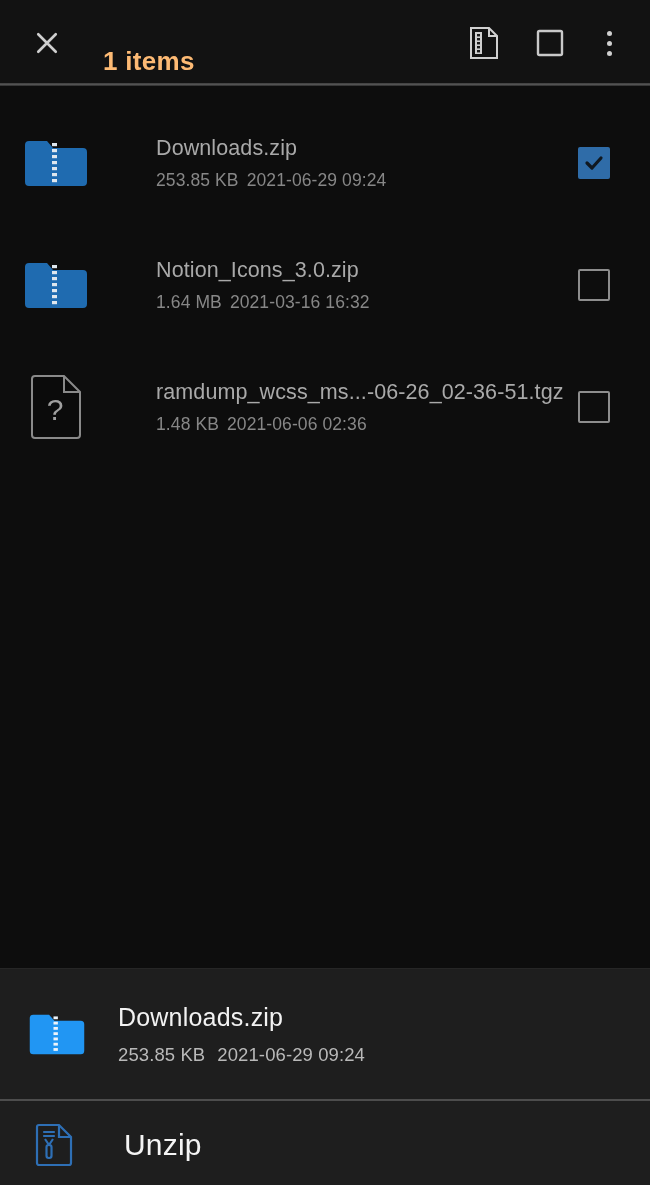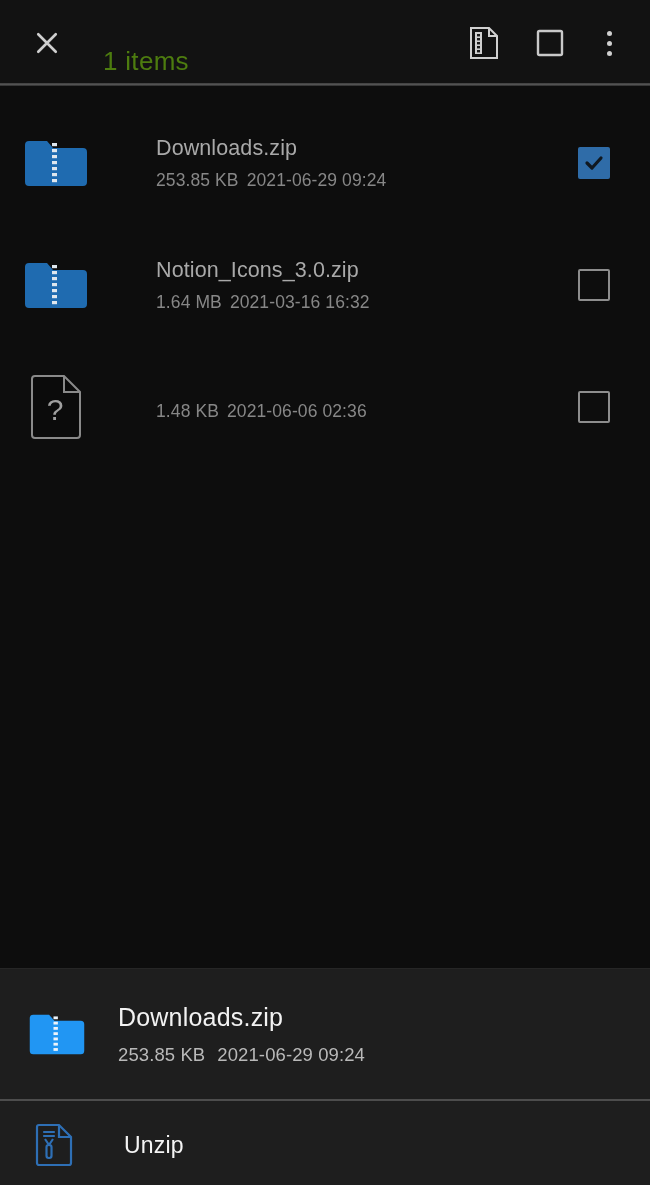--- a/index.html
+++ b/index.html
@@ -41,22 +41,22 @@
     background: linear-gradient(to bottom, #3a3a3a 0%, #565656 45%, #2a2a2a 100%);
   }
   .tb-close {
     width: 46px; height: 46px;
     display: flex; align-items: center; justify-content: center;
     flex: 0 0 auto;
   }
   .tb-title {
     margin-left: 33px;
     font-size: 26px;
-    font-weight: normal;
-    color: #4d7c0f;
+    font-weight: bold;
+    color: #fdba74;
     letter-spacing: .3px;
     white-space: nowrap;
     margin-top: 36px;
   }
   .tb-spacer { flex: 1 1 auto; }
   .tb-btn {
     width: 52px; height: 52px;
     display: flex; align-items: center; justify-content: center;
     flex: 0 0 auto;
   }
@@ -197,21 +197,21 @@
   }
   .action-icon {
     width: 56px;
     flex: 0 0 56px;
     display: flex;
     align-items: center;
     justify-content: center;
   }
   .action-label {
     padding-left: 42px;
-    font-size: 23px;
+    font-size: 30px;
     color: #f4f4f4;
     letter-spacing: .2px;
     white-space: nowrap;
   }
 
   svg { display: block; }
 </style>
 </head>
 <body>
 
@@ -332,20 +332,21 @@
       <div class="file-icon">
         <span>
           <svg width="56" height="66" viewBox="0 0 56 66">
             <path d="M4 5 a3 3 0 0 1 3 -3 H36 L52 18 V61 a3 3 0 0 1 -3 3 H7 a3 3 0 0 1 -3 -3 Z" fill="#0b0b0b" stroke="#8a8a8a" stroke-width="2"></path>
             <path d="M36 2 V18 H52" fill="none" stroke="#8a8a8a" stroke-width="2"></path>
             <text x="27" y="46" font-family="Liberation Sans, sans-serif" font-size="30" fill="#a0a0a0" text-anchor="middle">?</text>
           </svg>
         </span>
       </div>
       <div class="file-text">
+        <div class="file-name">ramdump_wcss_ms...-06-26_02-36-51.tgz</div>
         <div class="file-meta">
           <span class="sz">1.48 KB</span><span>2021-06-06 02:36</span>
         </div>
       </div>
       <div class="file-check">
         <span class="cbox"></span>
       </div>
     </div>
 
   </div>

